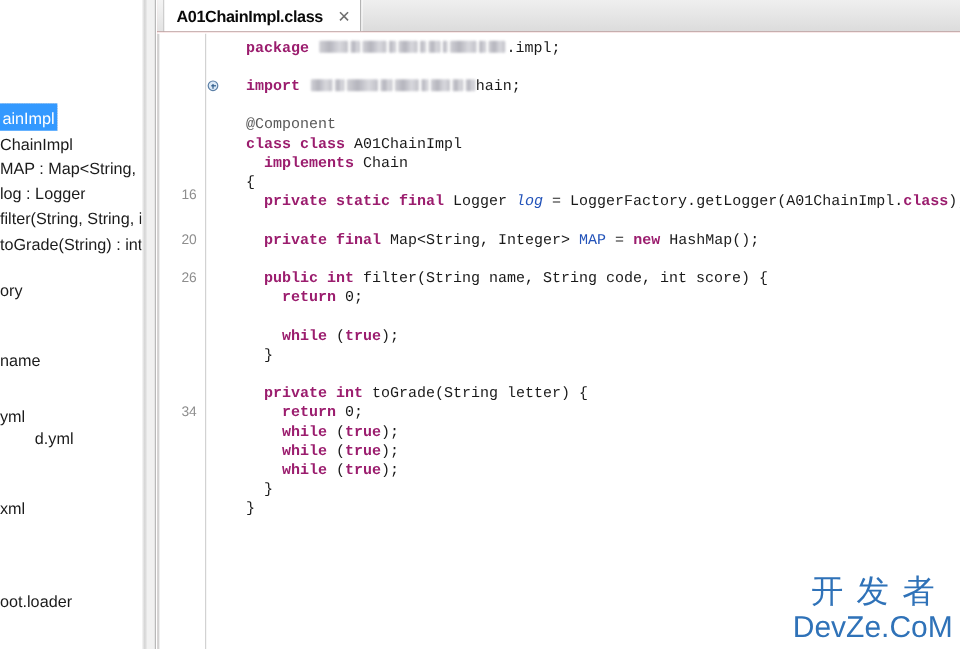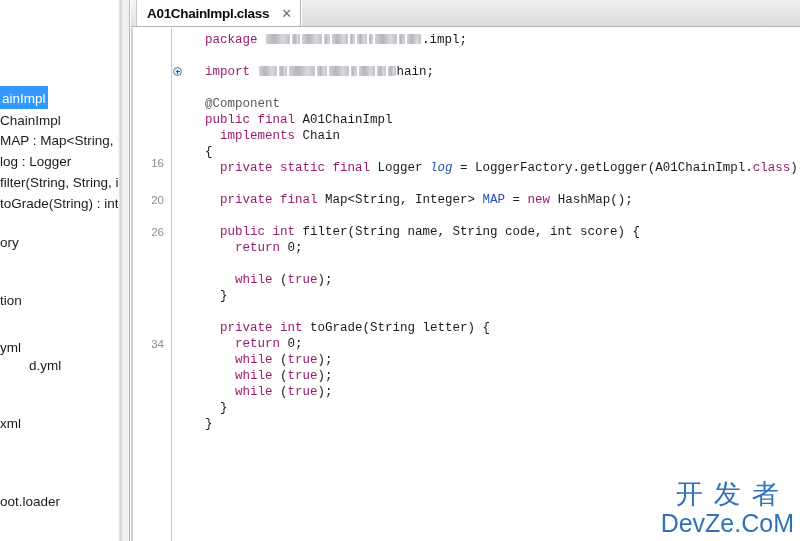--- a/index.html
+++ b/index.html
@@ -214,21 +214,21 @@
     padding-left: 6px;
   }
   .code-line {
     height: 16px;
     line-height: 16px;
     white-space: pre;
     color: #1a1a1a;
   }
 
   
-  .kw  { color: #9b1d6e; font-weight: normal; }
+  .kw  { color: #9b1d6e; font-weight: bold; }
   .tp  { color: #1a1a1a; }
   .fld { color: #2353b9; font-style: italic; }
   .sfld{ color: #2353b9; }
   .num { color: #1a1a1a; }
   .ann { color: #5a5a5a; }
   .pl  { color: #1a1a1a; }
 
   
   .blur {
     display: inline-block;
@@ -285,21 +285,21 @@
 
   <div class="sidebar">
     <div class="sidebar-list" id="sidebar-list">
         <div class="tree-item selected" style="position: absolute; top: 86px; left: 0px;"><span class="tree-label">ainImpl</span></div>
         <div class="tree-item" style="position: absolute; top: 109px; left: 0px;"><span class="tree-label">ChainImpl</span></div>
         <div class="tree-item" style="position: absolute; top: 129px; left: 0px;"><span class="tree-label">MAP : Map&lt;String, I</span></div>
         <div class="tree-item" style="position: absolute; top: 150px; left: 0px;"><span class="tree-label">log : Logger</span></div>
         <div class="tree-item" style="position: absolute; top: 171px; left: 0px;"><span class="tree-label">filter(String, String, ir</span></div>
         <div class="tree-item" style="position: absolute; top: 192px; left: 0px;"><span class="tree-label">toGrade(String) : int</span></div>
         <div class="tree-item" style="position: absolute; top: 231px; left: 0px;"><span class="tree-label">ory</span></div>
-        <div class="tree-item" style="position: absolute; top: 289px; left: 0px;"><span class="tree-label">tion</span></div>
+        <div class="tree-item" style="position: absolute; top: 289px; left: 0px;"><span class="tree-label">name</span></div>
         <div class="tree-item" style="position: absolute; top: 336px; left: 0px;"><span class="tree-label">yml</span></div>
         <div class="tree-item" style="position: absolute; top: 354px; left: 0px; padding-left: 29px;"><span class="tree-label">d.yml</span></div>
         <div class="tree-item" style="position: absolute; top: 412px; left: 0px;"><span class="tree-label">xml</span></div>
         <div class="tree-item" style="position: absolute; top: 490px; left: 0px;"><span class="tree-label">oot.loader</span></div>
       </div>
   </div>
   <div class="sidebar-divider"></div>
   <div class="panel-split"></div>
 
   <div class="editor">
@@ -328,21 +328,21 @@
         </div>
 
         <div class="fold-col">
           <div class="fold-plus" id="fold-plus" style="top: 39px;"></div>
         </div>
 
         <div class="code-lines" id="code-lines">
             <div class="code-line" style="position: absolute; left: 6px; top: 4px;"><span class="pl">  </span><span class="kw">package </span><span class="blur" style="width: 24px;"></span><span class="blur" style="width: 8px;"></span><span class="blur" style="width: 20px;"></span><span class="blur" style="width: 6px;"></span><span class="blur" style="width: 16px;"></span><span class="blur" style="width: 5px;"></span><span class="blur" style="width: 10px;"></span><span class="blur" style="width: 4px;"></span><span class="blur" style="width: 22px;"></span><span class="blur" style="width: 6px;"></span><span class="blur" style="width: 14px;"></span><span class="pl">.impl;</span></div>
             <div class="code-line" style="position: absolute; left: 6px; top: 36px;"><span class="pl">  </span><span class="kw">import </span><span class="blur" style="width: 18px;"></span><span class="blur" style="width: 8px;"></span><span class="blur" style="width: 26px;"></span><span class="blur" style="width: 10px;"></span><span class="blur" style="width: 20px;"></span><span class="blur" style="width: 6px;"></span><span class="blur" style="width: 16px;"></span><span class="blur" style="width: 9px;"></span><span class="blur" style="width: 8px;"></span><span class="pl">hain;</span></div>
             <div class="code-line" style="position: absolute; left: 6px; top: 68px;"><span class="pl">  </span><span class="ann">@Component</span></div>
-            <div class="code-line" style="position: absolute; left: 6px; top: 84px;"><span class="pl">  </span><span class="kw">public final </span><span class="tp">A01ChainImpl</span></div>
+            <div class="code-line" style="position: absolute; left: 6px; top: 84px;"><span class="pl">  </span><span class="kw">class class </span><span class="tp">A01ChainImpl</span></div>
             <div class="code-line" style="position: absolute; left: 6px; top: 100px;"><span class="pl">    </span><span class="kw">implements </span><span class="tp">Chain</span></div>
             <div class="code-line" style="position: absolute; left: 6px; top: 116px;"><span class="pl">  {</span></div>
             <div class="code-line" style="position: absolute; left: 6px; top: 132px;"><span class="pl">    </span><span class="kw">private static final </span><span class="tp">Logger </span><span class="fld">log</span><span class="pl"> = LoggerFactory.</span><span class="pl">getLogger</span><span class="pl">(A01ChainImpl.</span><span class="kw">class</span><span class="pl">);</span></div>
             <div class="code-line" style="position: absolute; left: 6px; top: 164px;"><span class="pl">    </span><span class="kw">private final </span><span class="tp">Map&lt;String, Integer&gt; </span><span class="sfld">MAP</span><span class="pl"> = </span><span class="kw">new </span><span class="pl">HashMap();</span></div>
             <div class="code-line" style="position: absolute; left: 6px; top: 196px;"><span class="pl">    </span><span class="kw">public int </span><span class="pl">filter(String name, String code, int score) {</span></div>
             <div class="code-line" style="position: absolute; left: 6px; top: 212px;"><span class="pl">      </span><span class="kw">return </span><span class="num">0;</span></div>
             <div class="code-line" style="position: absolute; left: 6px; top: 244px;"><span class="pl">      </span><span class="kw">while </span><span class="pl">(</span><span class="kw">true</span><span class="pl">);</span></div>
             <div class="code-line" style="position: absolute; left: 6px; top: 260px;"><span class="pl">    }</span></div>
             <div class="code-line" style="position: absolute; left: 6px; top: 292px;"><span class="pl">    </span><span class="kw">private int </span><span class="pl">toGrade(String letter) {</span></div>
             <div class="code-line" style="position: absolute; left: 6px; top: 308px;"><span class="pl">      </span><span class="kw">return </span><span class="num">0;</span></div>

